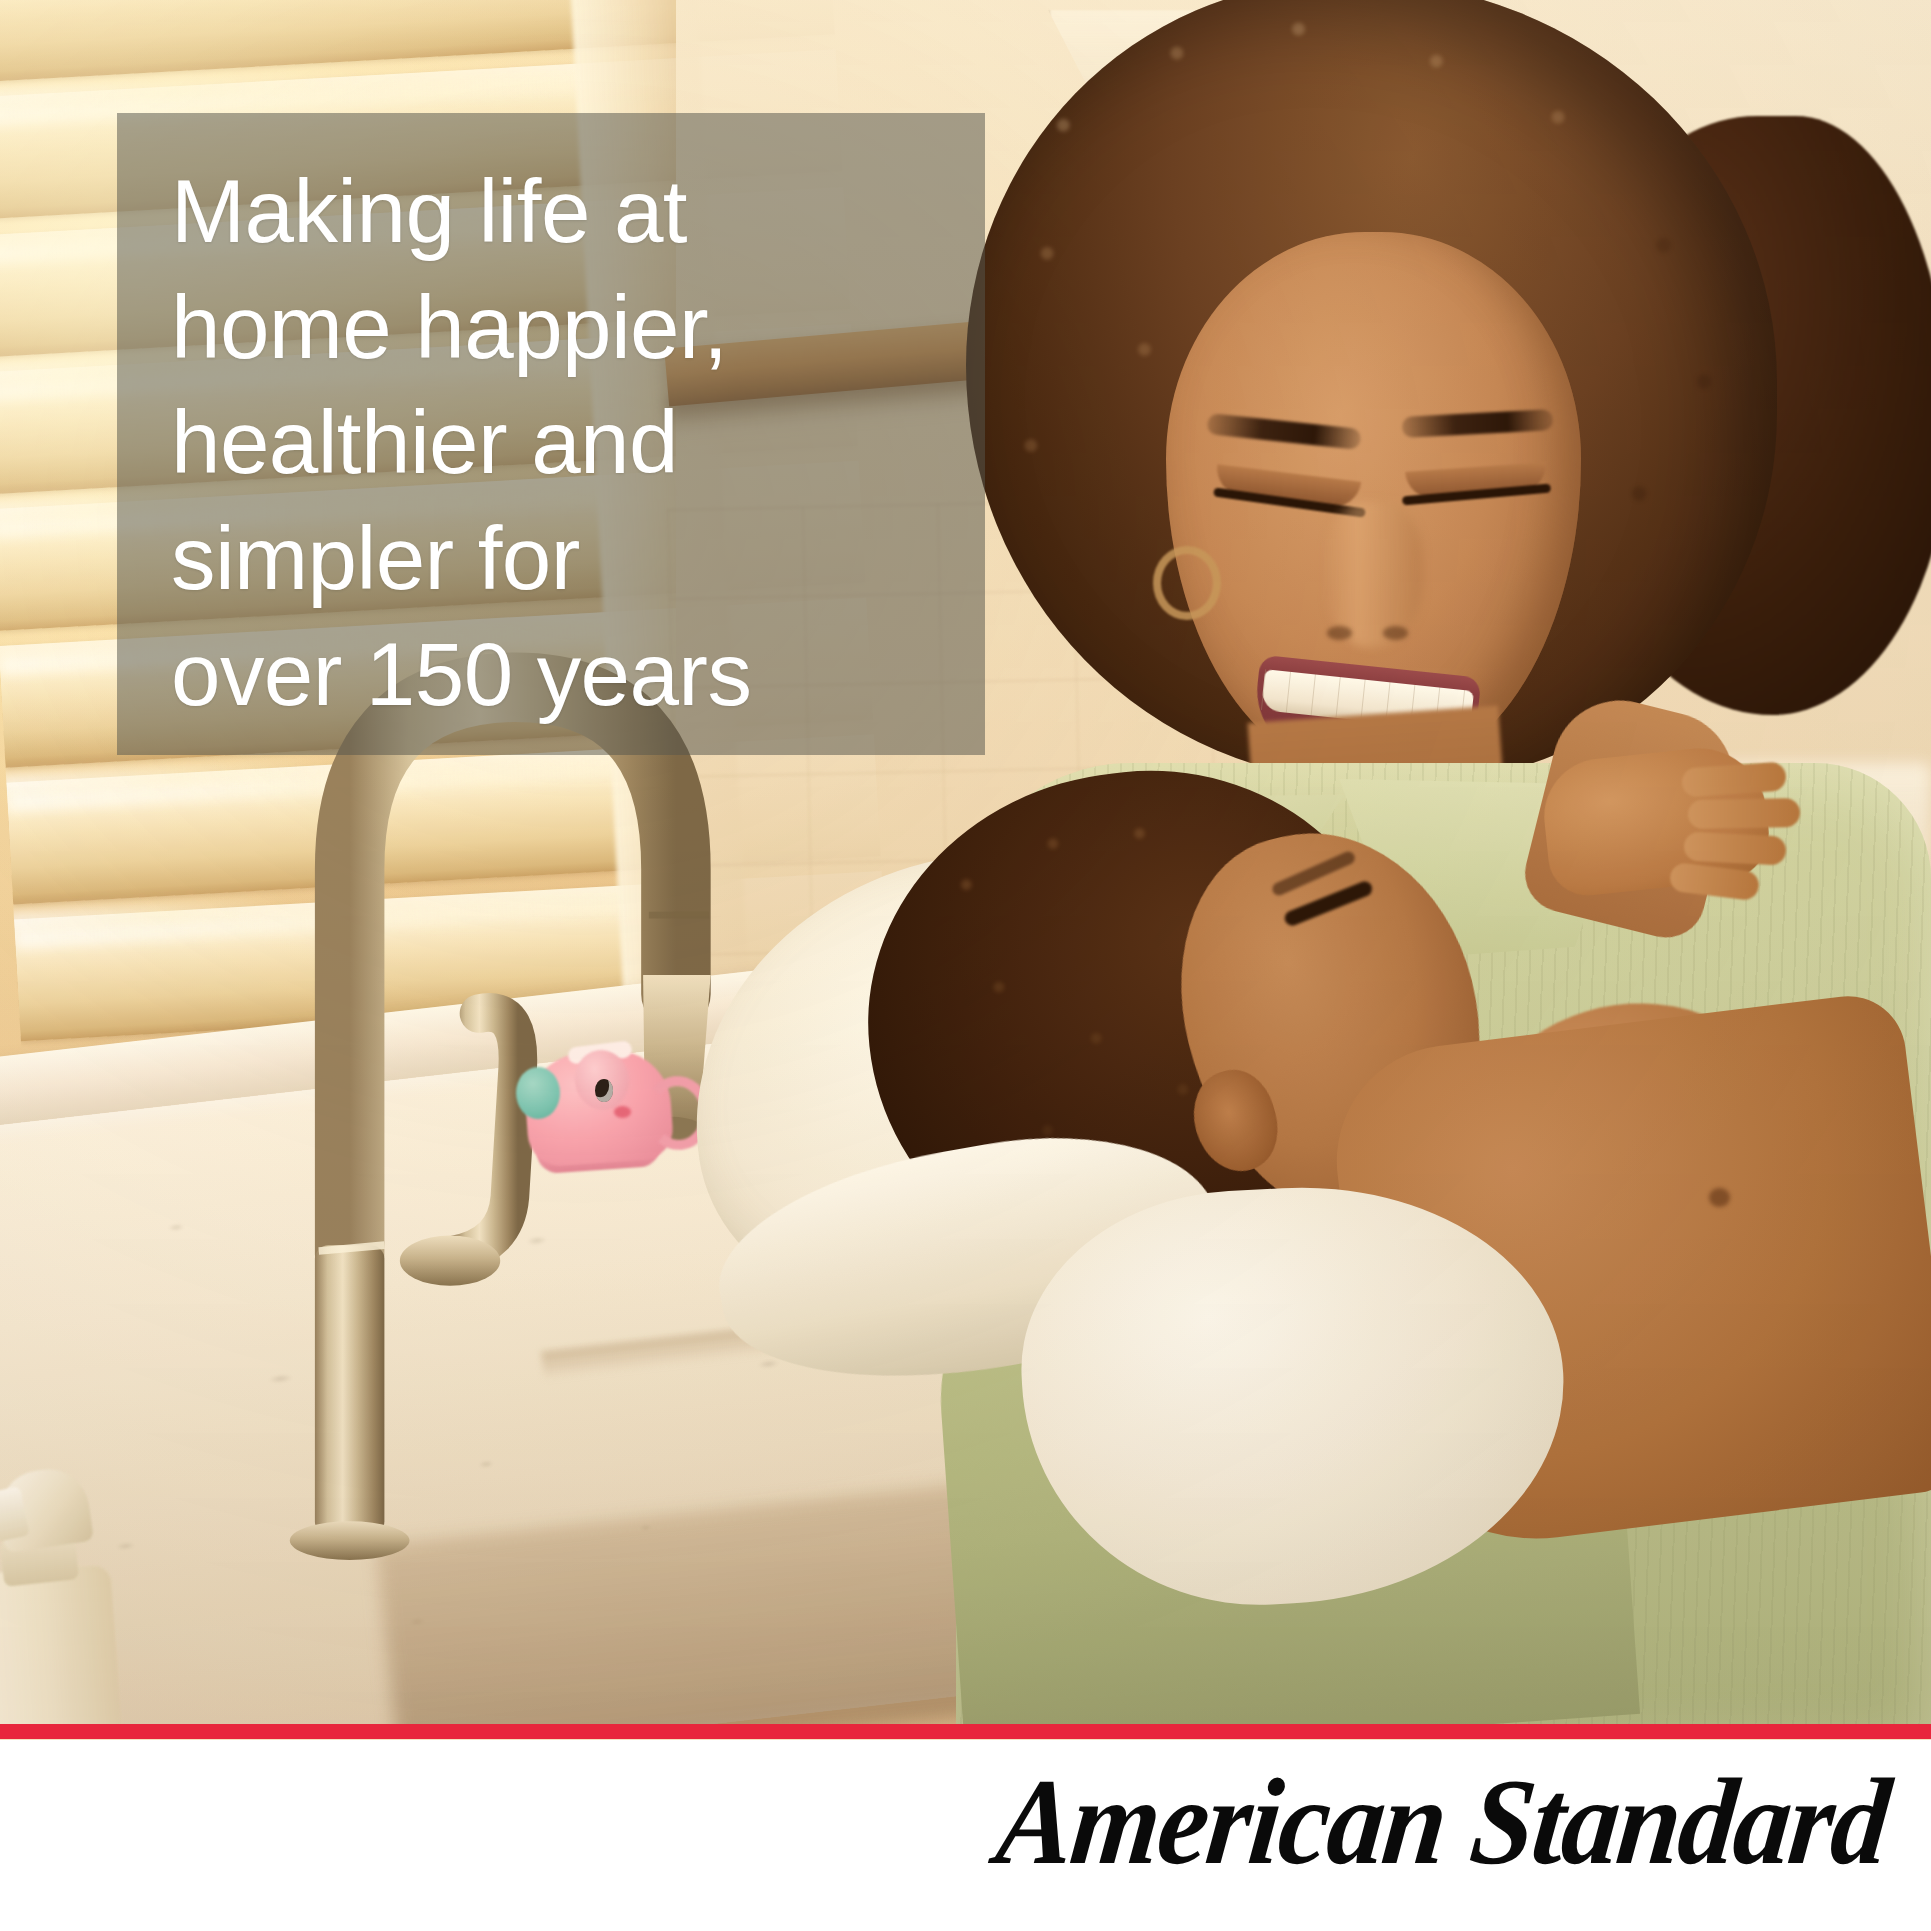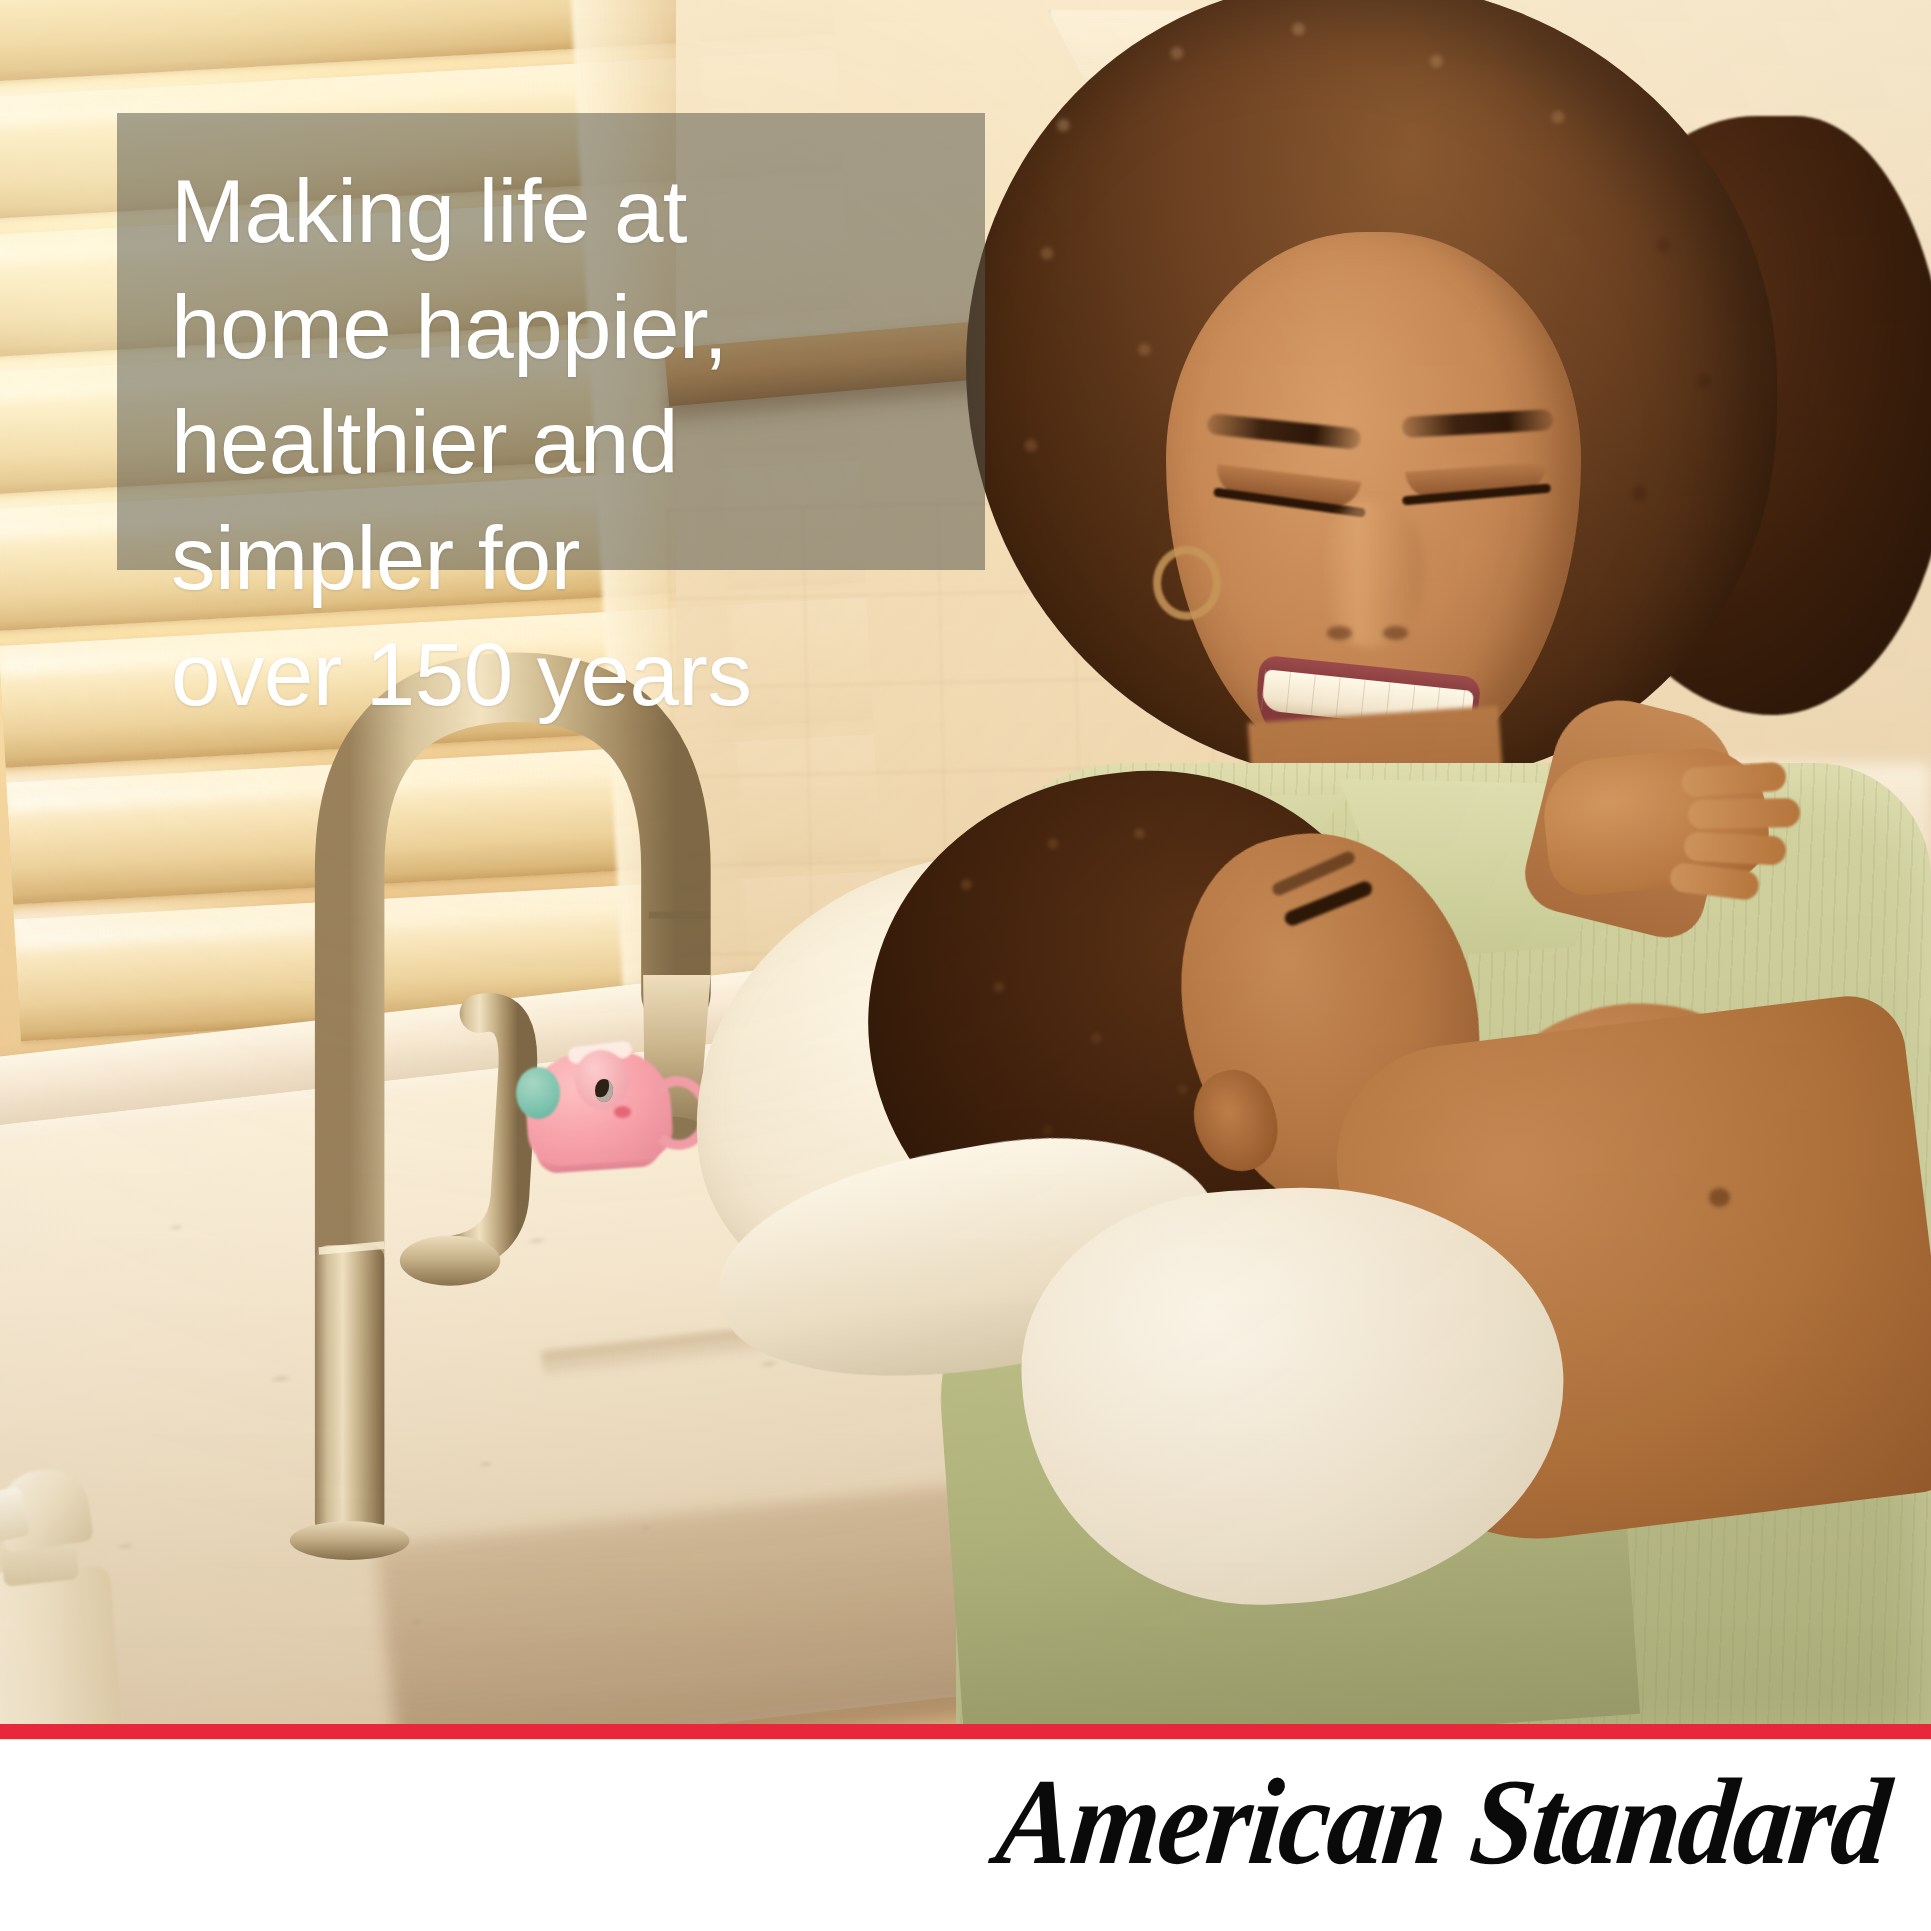--- a/index.html
+++ b/index.html
@@ -727,21 +727,21 @@
     pointer-events: none;
     background: radial-gradient(ellipse 772px 618px at 7% 16%, rgba(255,248,214,0.55) 0%, rgba(255,244,200,0.18) 50%, rgba(255,240,190,0) 80%);
   }
 
   
   .overlay-box {
     position: absolute;
     left: 117px;
     top: 113px;
     width: 868px;
-    height: 457px;
+    height: 642px;
     background: rgba(86,86,76,0.52);
     box-sizing: border-box;
     padding: 41px 54px 0 54px;
   }
   .headline {
     margin: 0;
     color: #ffffff;
     font-family: "Liberation Sans", sans-serif;
     font-weight: 300;
     font-size: 89px;

